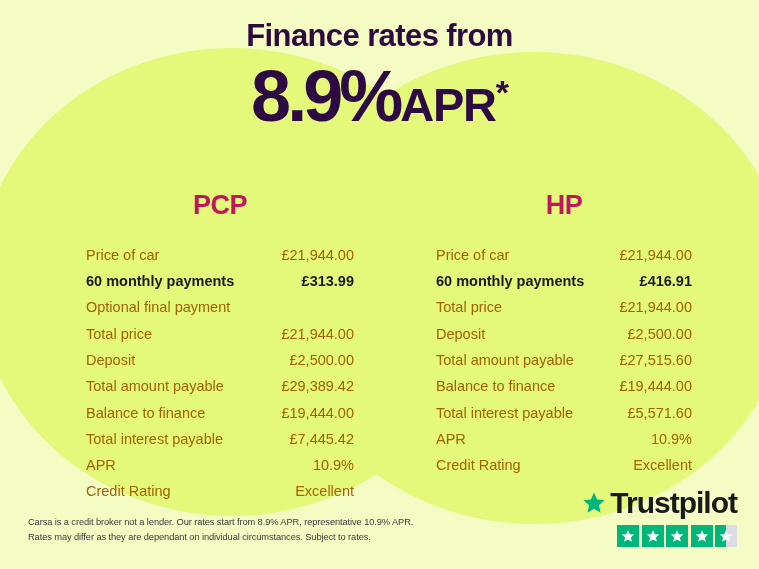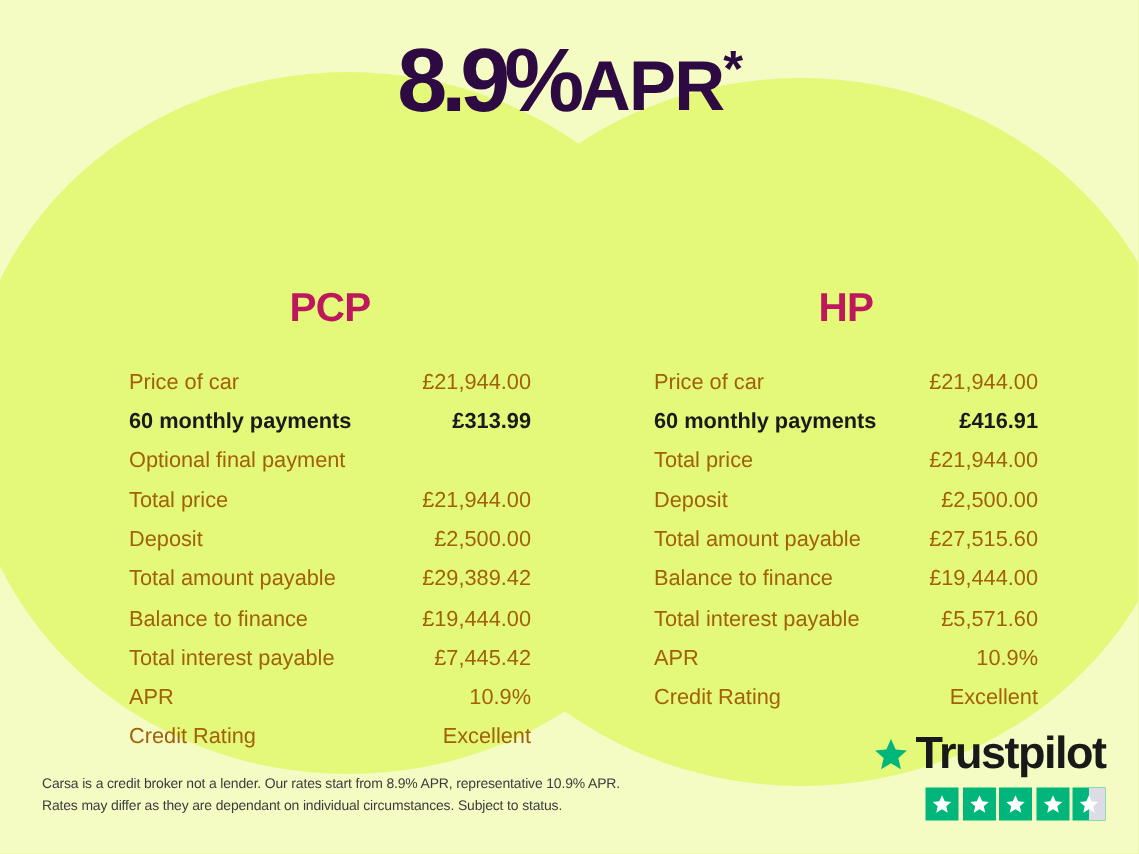--- a/index.html
+++ b/index.html
@@ -53,21 +53,21 @@
   }
 
   .rate-line {
     margin-top: 6px;
     display: flex;
     align-items: baseline;
     justify-content: center;
     color: #2e0a42;
   }
   .rate-big {
-    font-size: 60px;
+    font-size: 72px;
     font-weight: bold;
     letter-spacing: -4px;
     line-height: 1;
   }
   .rate-suffix {
     font-size: 47px;
     font-weight: bold;
     letter-spacing: -1.2px;
     line-height: 1;
     margin-left: 1px;
@@ -174,20 +174,21 @@
 </style>
 </head>
 <body>
 
 <div id="stage">
 
   <div class="blob blob-left"></div>
   <div class="blob blob-right"></div>
 
   <div class="header">
+    <div class="kicker">Finance rates from</div>
     <div class="rate-line">
       <span class="rate-big">8.9%</span>
       <span class="rate-suffix"><span>APR</span><span class="asterisk">*</span></span>
     </div>
   </div>
 
   <div class="panels">
 
     <div class="panel panel-pcp">
       <div class="panel-inner">
@@ -278,21 +279,21 @@
               <span class="value">Excellent</span>
             </div>
           </div>
       </div>
     </div>
 
   </div>
 
   <div class="disclaimer">
     <p>Carsa is a credit broker not a lender. Our rates start from 8.9% APR, representative 10.9% APR.</p>
-    <p>Rates may differ as they are dependant on individual circumstances. Subject to status.</p>
+    <p>Rates may differ as they are dependant on individual circumstances. Subject to rates.</p>
   </div>
 
   <div class="trustpilot">
     <div class="tp-word">
       <span>
         <svg width="24" height="24" viewBox="0 0 24 24" aria-hidden="true">
           <polygon points="12,1.6 15.1,8.6 22.6,9.3 16.9,14.3 18.6,21.8 12,17.8 5.4,21.8 7.1,14.3 1.4,9.3 8.9,8.6" fill="#00b67a"></polygon>
         </svg>
       </span>
       <span>Trustpilot</span>

